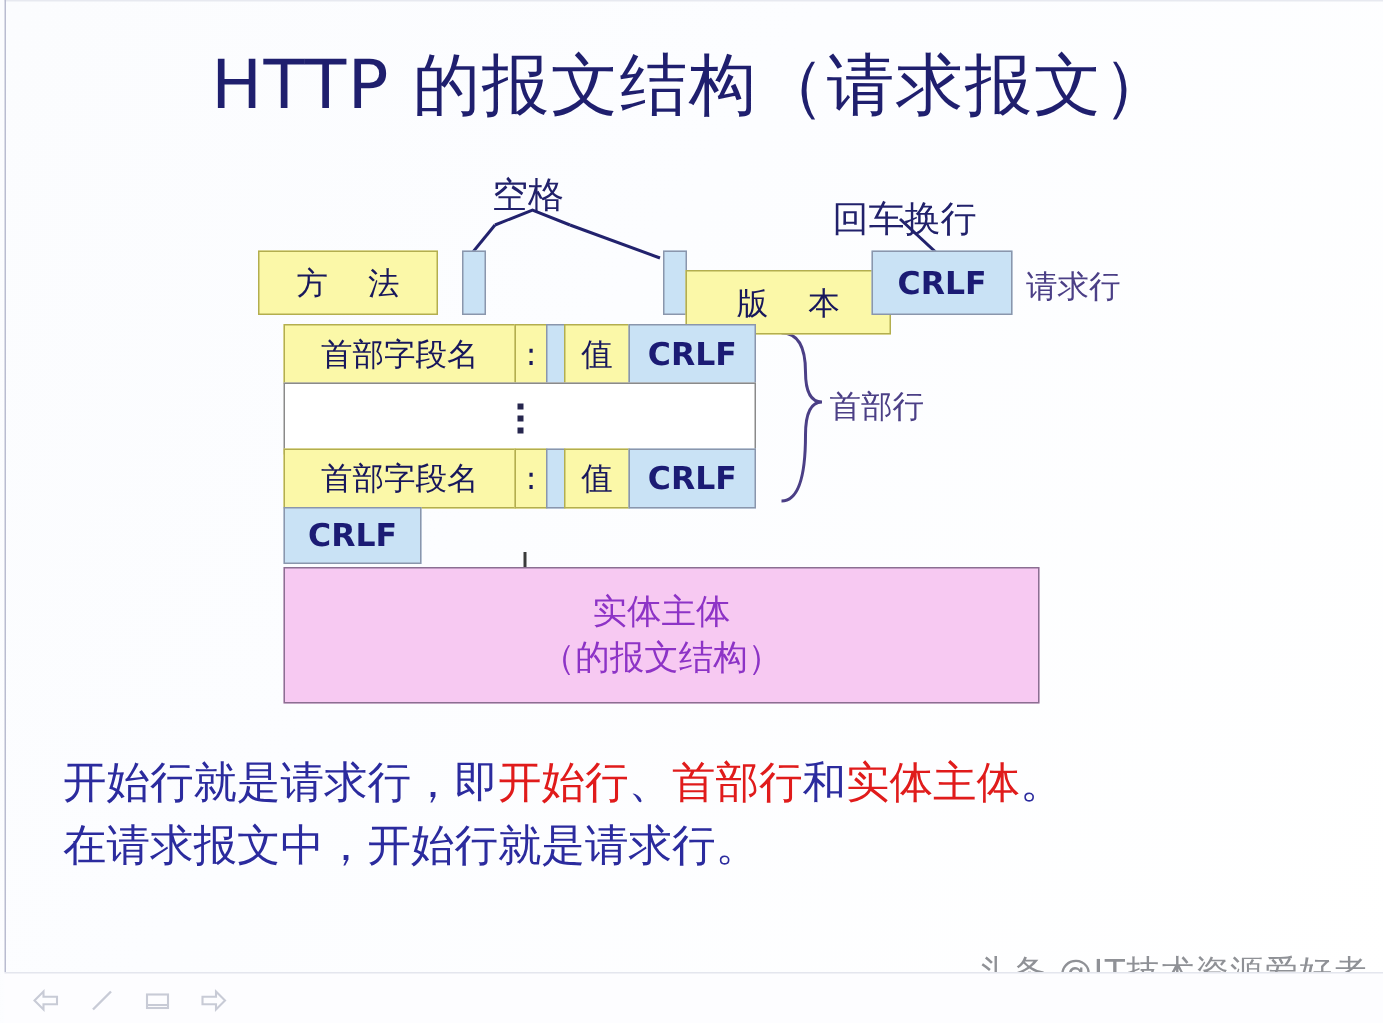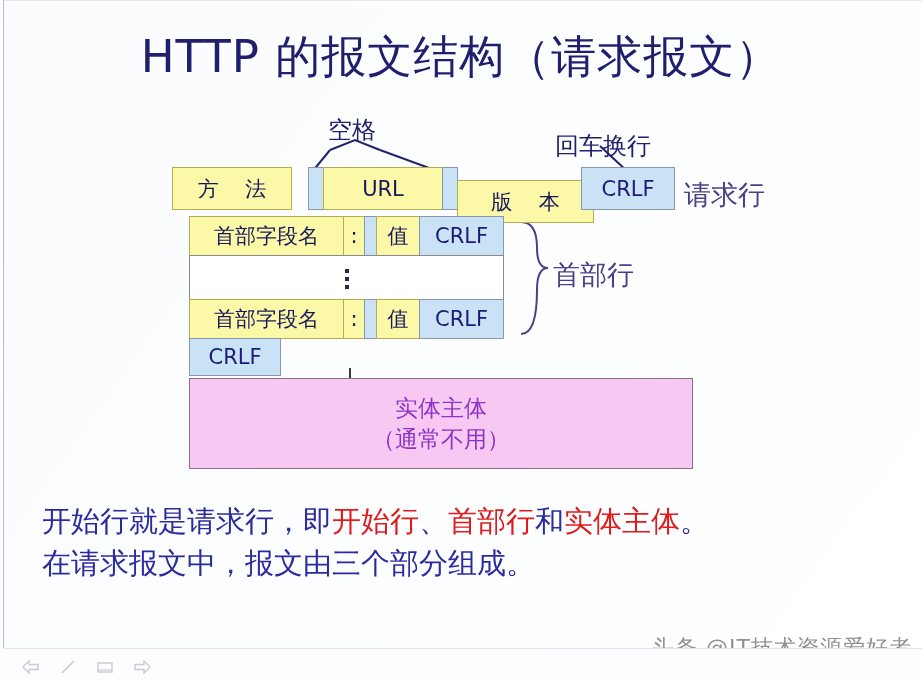--- a/index.html
+++ b/index.html
@@ -62,36 +62,36 @@
     box-sizing: border-box;
     border: 1px solid #8c8c6a;
     display: flex;
     align-items: center;
     justify-content: center;
     font-size: 21px;
     color: #17175c;
     white-space: nowrap;
   }
   .yellow { background: #fbf8a8; border-color: #b3ae4f; }
-  .blue   { background: #c9e2f5; border-color: #8a96ac; color: #1b1b74; }
+  .blue   { background: #c9e2f5; border-color: #8a96ac; color: #1b1b74; font-weight: bold; }
   .white  { background: #ffffff; border-color: #8a8a8a; }
   .pink   { background: #f7c9f2; border-color: #8b6f92; }
 
   .wide-space { letter-spacing: 10px; text-indent: 10px; }
 
   
   .anno {
     position: absolute;
     font-size: 24px;
     color: #21216b;
     white-space: nowrap;
   }
   .side-label {
     position: absolute;
-    font-size: 27px;
+    font-size: 21px;
     color: #4b3f86;
     white-space: nowrap;
     font-family: Liberation Serif, serif;
   }
   .dot { width: 4px; height: 4px; background: #26264e; margin: 4px auto; }
 
   
   #bottom-text {
     position: absolute;
     left: 42px; top: 500px;
@@ -150,21 +150,20 @@
       <path d="M 521 222 Q 537 222 537 248 Q 537 268 548 268 Q 537 268 537 290 Q 537 334 521 334" fill="none" stroke="#4b3f86" stroke-width="2"></path>
 
       <line x1="350" y1="368" x2="350" y2="378" stroke="#3b3b3b" stroke-width="2"></line>
     </svg>
 
     <div class="anno" style="left:352px; top:114px; transform:translateX(-50%);">空格</div>
     <div class="anno" style="left:603px; top:130px; transform:translateX(-50%);">回车换行</div>
 
     <div class="cell yellow wide-space" style="left:172px; top:167px; width:120px; height:43px;">方 法</div>
     <div class="cell blue" style="left:308px; top:167px; width:16px; height:43px;"></div>
-    <div class="cell yellow" style="left:323px; top:167px; width:120px; height:43px;">URL</div>
     <div class="cell blue" style="left:442px; top:167px; width:16px; height:43px;"></div>
     <div class="cell yellow wide-space" style="left:457px; top:180px; width:137px; height:43px;">版 本</div>
     <div class="cell blue" style="left:581px; top:167px; width:94px; height:43px;">CRLF</div>
     <div class="side-label" style="left:684px; top:177px;">请求行</div>
 
     <div class="cell yellow" style="left:189px; top:216px; width:155px; height:40px;">首部字段名</div>
     <div class="cell yellow" style="left:343px; top:216px; width:22px; height:40px;">:</div>
     <div class="cell blue" style="left:364px; top:216px; width:13px; height:40px;"></div>
     <div class="cell yellow" style="left:376px; top:216px; width:44px; height:40px;">值</div>
     <div class="cell blue" style="left:419px; top:216px; width:85px; height:40px;">CRLF</div>
@@ -183,31 +182,31 @@
     <div class="cell yellow" style="left:376px; top:299px; width:44px; height:40px;">值</div>
     <div class="cell blue" style="left:419px; top:299px; width:85px; height:40px;">CRLF</div>
 
     <div class="side-label" style="left:553px; top:257px;">首部行</div>
 
     <div class="cell blue" style="left:189px; top:338px; width:92px; height:38px;">CRLF</div>
 
     <div class="cell pink" style="left:189px; top:378px; width:504px; height:91px; position:absolute;">
       <div style="position:relative;width:100%;">
         <div style="text-align:center;color:#8d33c6;font-size:23px;line-height:31px;">实体主体</div>
-        <div style="text-align:center;color:#8d33c6;font-size:23px;line-height:31px;">（通常不用）</div>
+        <div style="text-align:center;color:#8d33c6;font-size:23px;line-height:31px;">（的报文结构）</div>
       </div>
     </div>
 
   </div>
 
   <div id="bottom-text">
     <div>
       <span>开始行就是请求行，即</span><span class="hl">开始行</span><span>、</span><span class="hl">首部行</span><span>和</span><span class="hl">实体主体</span><span>。</span>
     </div>
-    <div>在请求报文中，报文由三个部分组成。</div>
+    <div>在请求报文中，开始行就是请求行。</div>
   </div>
 
   <div id="watermark">头条 @IT技术资源爱好者</div>
 
   <div id="footer-bar">
     <svg class="ficon" style="left:18px; top:9px; position:absolute;" width="20" height="18" viewBox="0 0 20 18">
       <path d="M8 3 L2 9 L8 15 L8 11.5 L17 11.5 L17 6.5 L8 6.5 Z" fill="none" stroke="#c8cbd6" stroke-width="1.4"></path>
     </svg>
     <svg class="ficon" style="left:55px; top:9px; position:absolute;" width="20" height="18" viewBox="0 0 20 18">
       <line x1="4" y1="15" x2="16" y2="3" stroke="#c8cbd6" stroke-width="1.6"></line>

